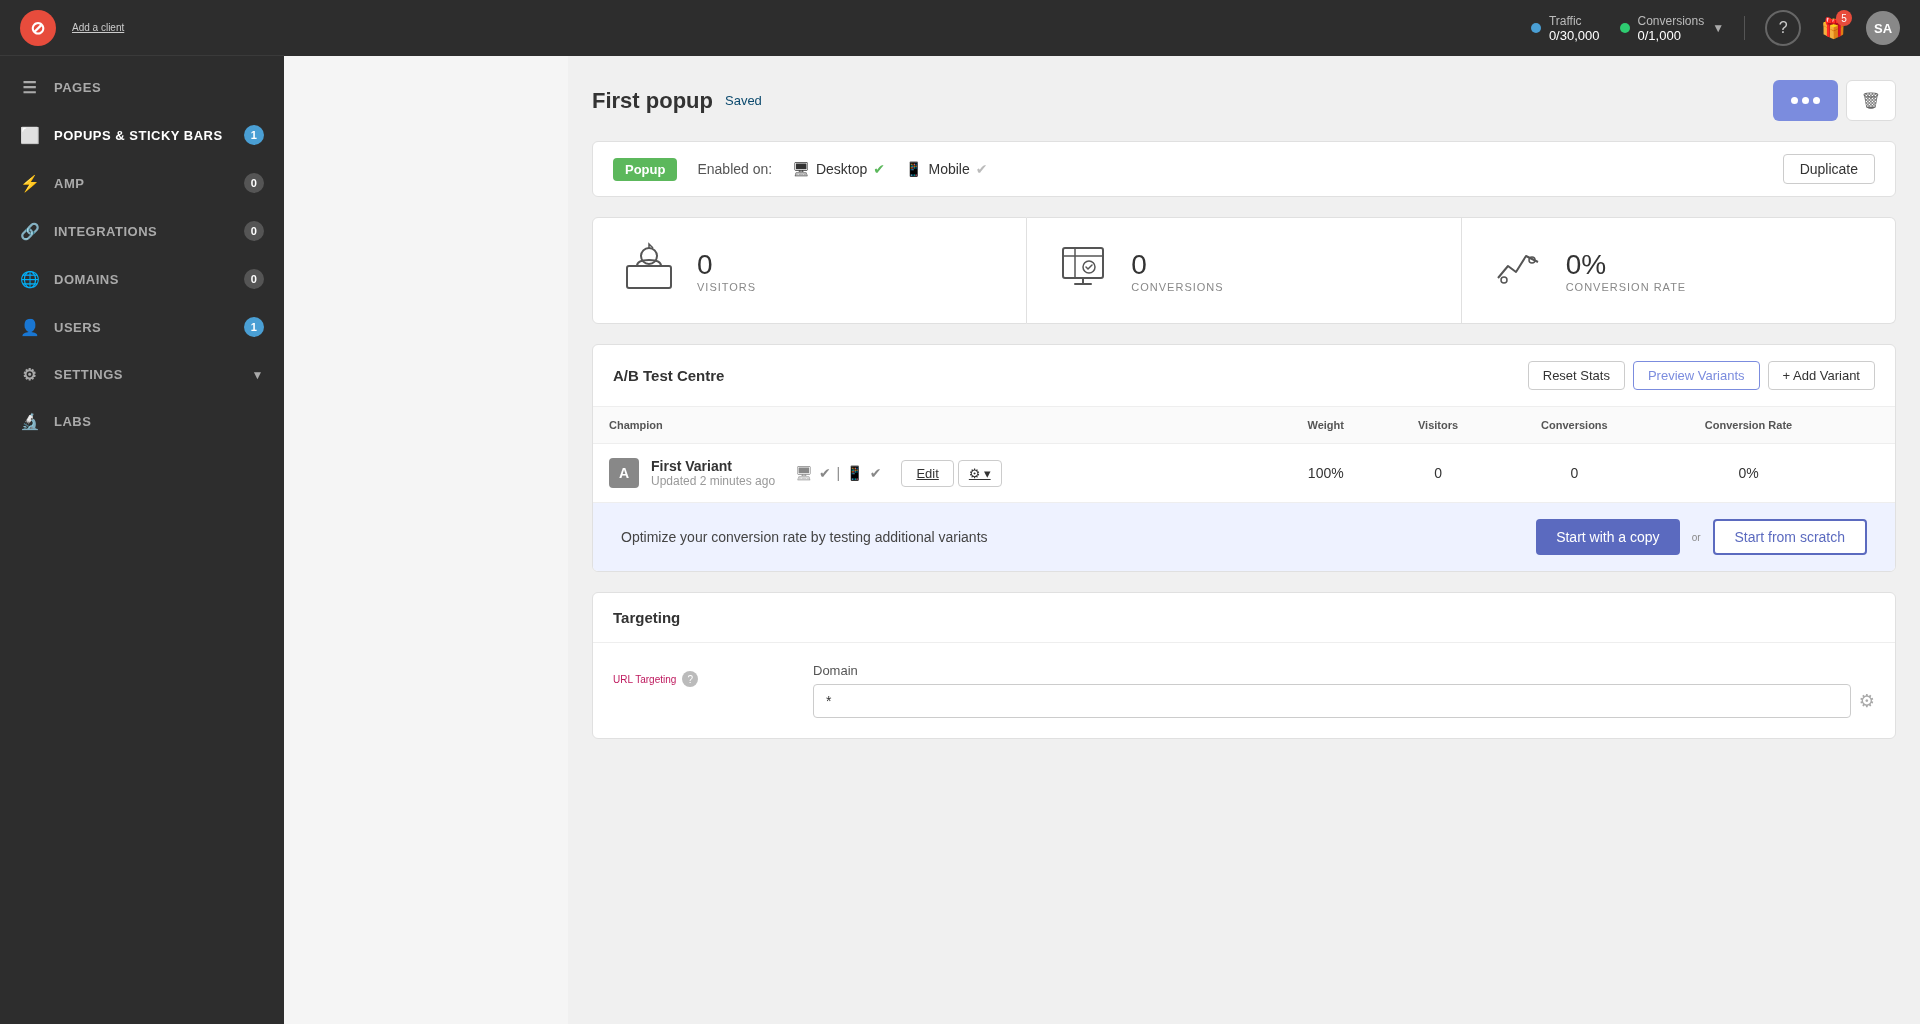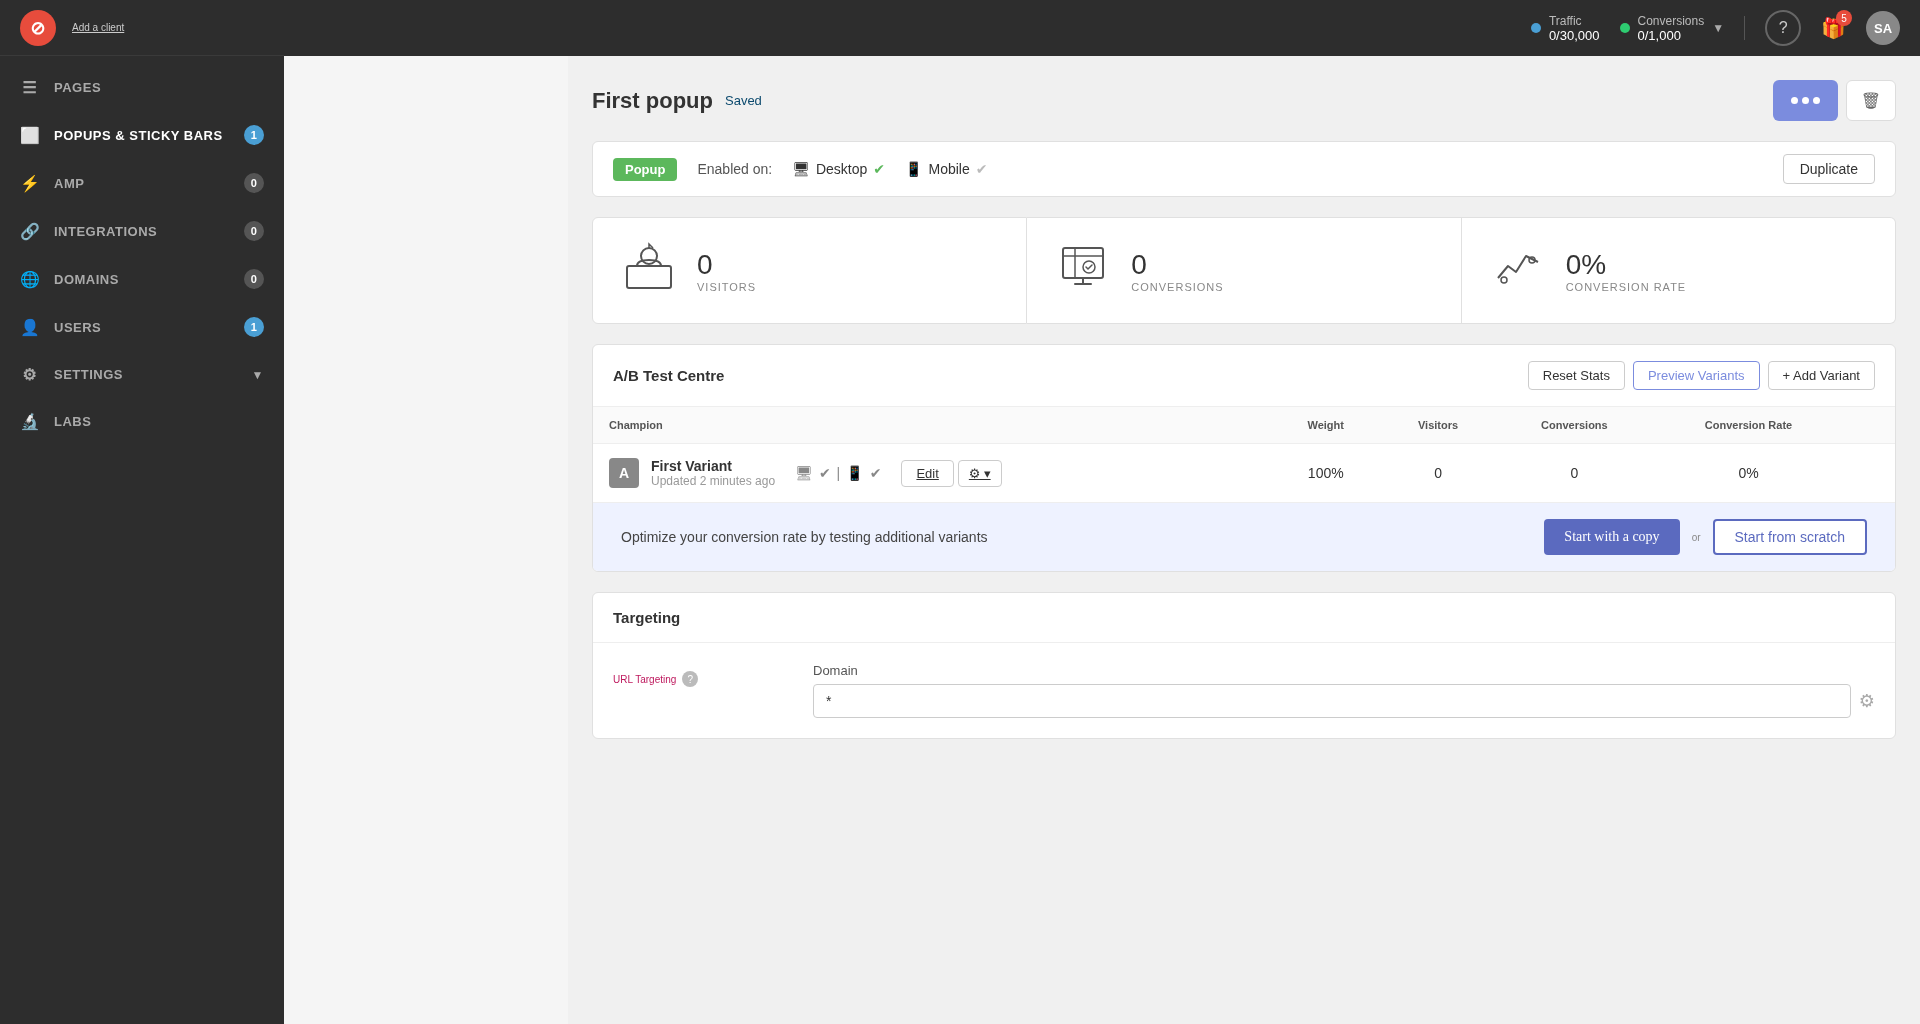--- a/index.html
+++ b/index.html
@@ -419,21 +419,20 @@
     }
     .cta-primary-btn {
       background: #5b6abf;
       color: white;
       border: none;
       padding: 10px 20px;
       border-radius: 4px;
       cursor: pointer;
       font-size: 14px;
       font-weight: 500;
-      font-family: Liberation Serif, serif;
     }
     .cta-or { color: #888; font-size: 10px; }
     .cta-outline-btn {
       background: white;
       border: 2px solid #5b6abf;
       color: #5b6abf;
       padding: 8px 20px;
       border-radius: 4px;
       cursor: pointer;
       font-size: 14px;

